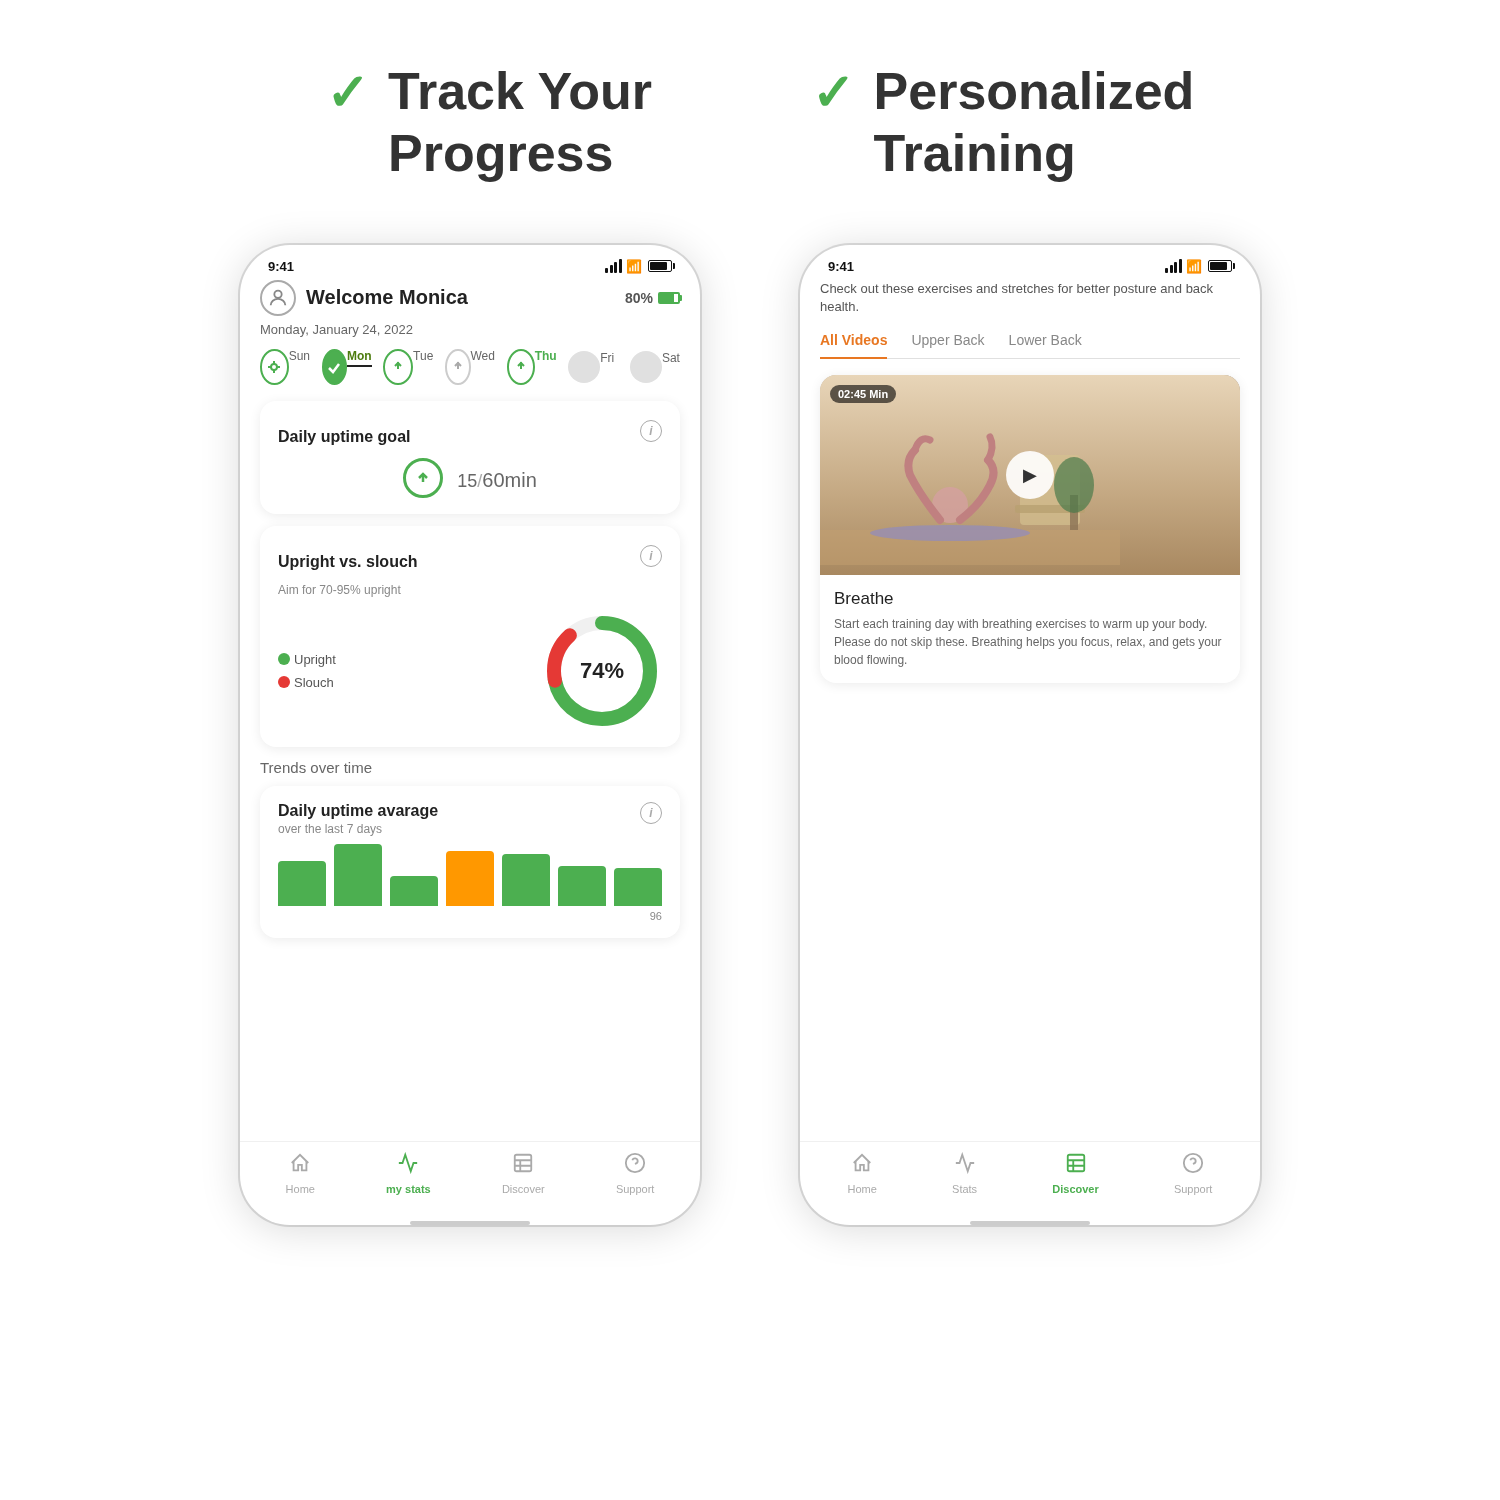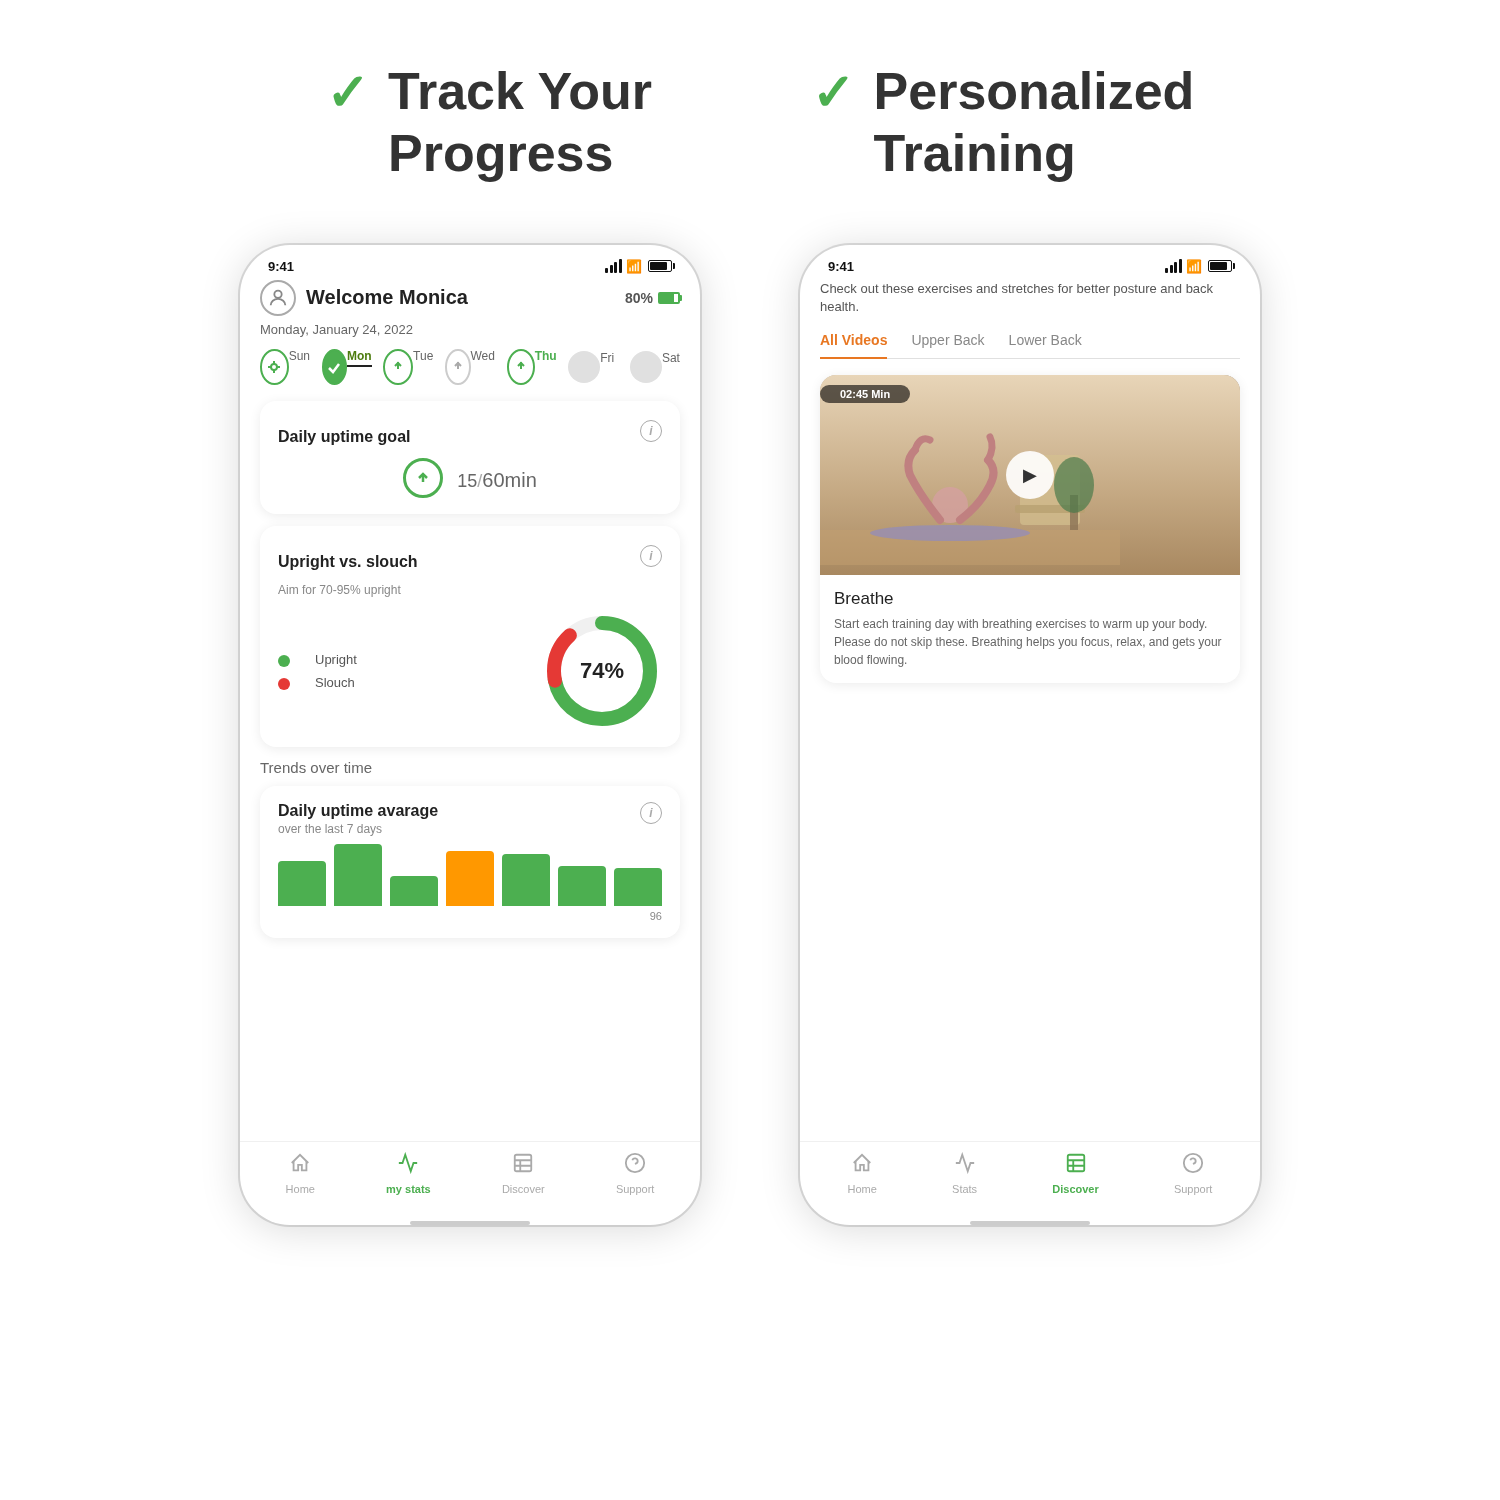--- a/index.html
+++ b/index.html
@@ -257,22 +257,22 @@
     }
 
     .legend {
       display: flex;
       flex-direction: column;
       gap: 8px;
     }
 
     .legend-item {
       display: flex;
-      align-items: flex-end;
-      gap: 25px;
+      align-items: center;
+      gap: 4px;
       font-size: 13px;
       color: #555;
     }
 
     .legend-dot {
       width: 12px;
       height: 12px;
       border-radius: 50%;
     }
 
@@ -467,25 +467,25 @@
       align-items: center;
       justify-content: center;
       font-size: 18px;
       color: #333;
       z-index: 2;
     }
 
     .time-badge {
       position: absolute;
       top: 10px;
-      left: 0;
+      left: 10px;
       background: rgba(0,0,0,0.6);
       color: white;
       font-size: 11px;
-      padding: 3px 20px;
+      padding: 3px 8px;
       border-radius: 20px;
       font-weight: 600;
     }
 
     .video-info {
       padding: 14px;
     }
 
     .video-title {
       font-size: 17px;

